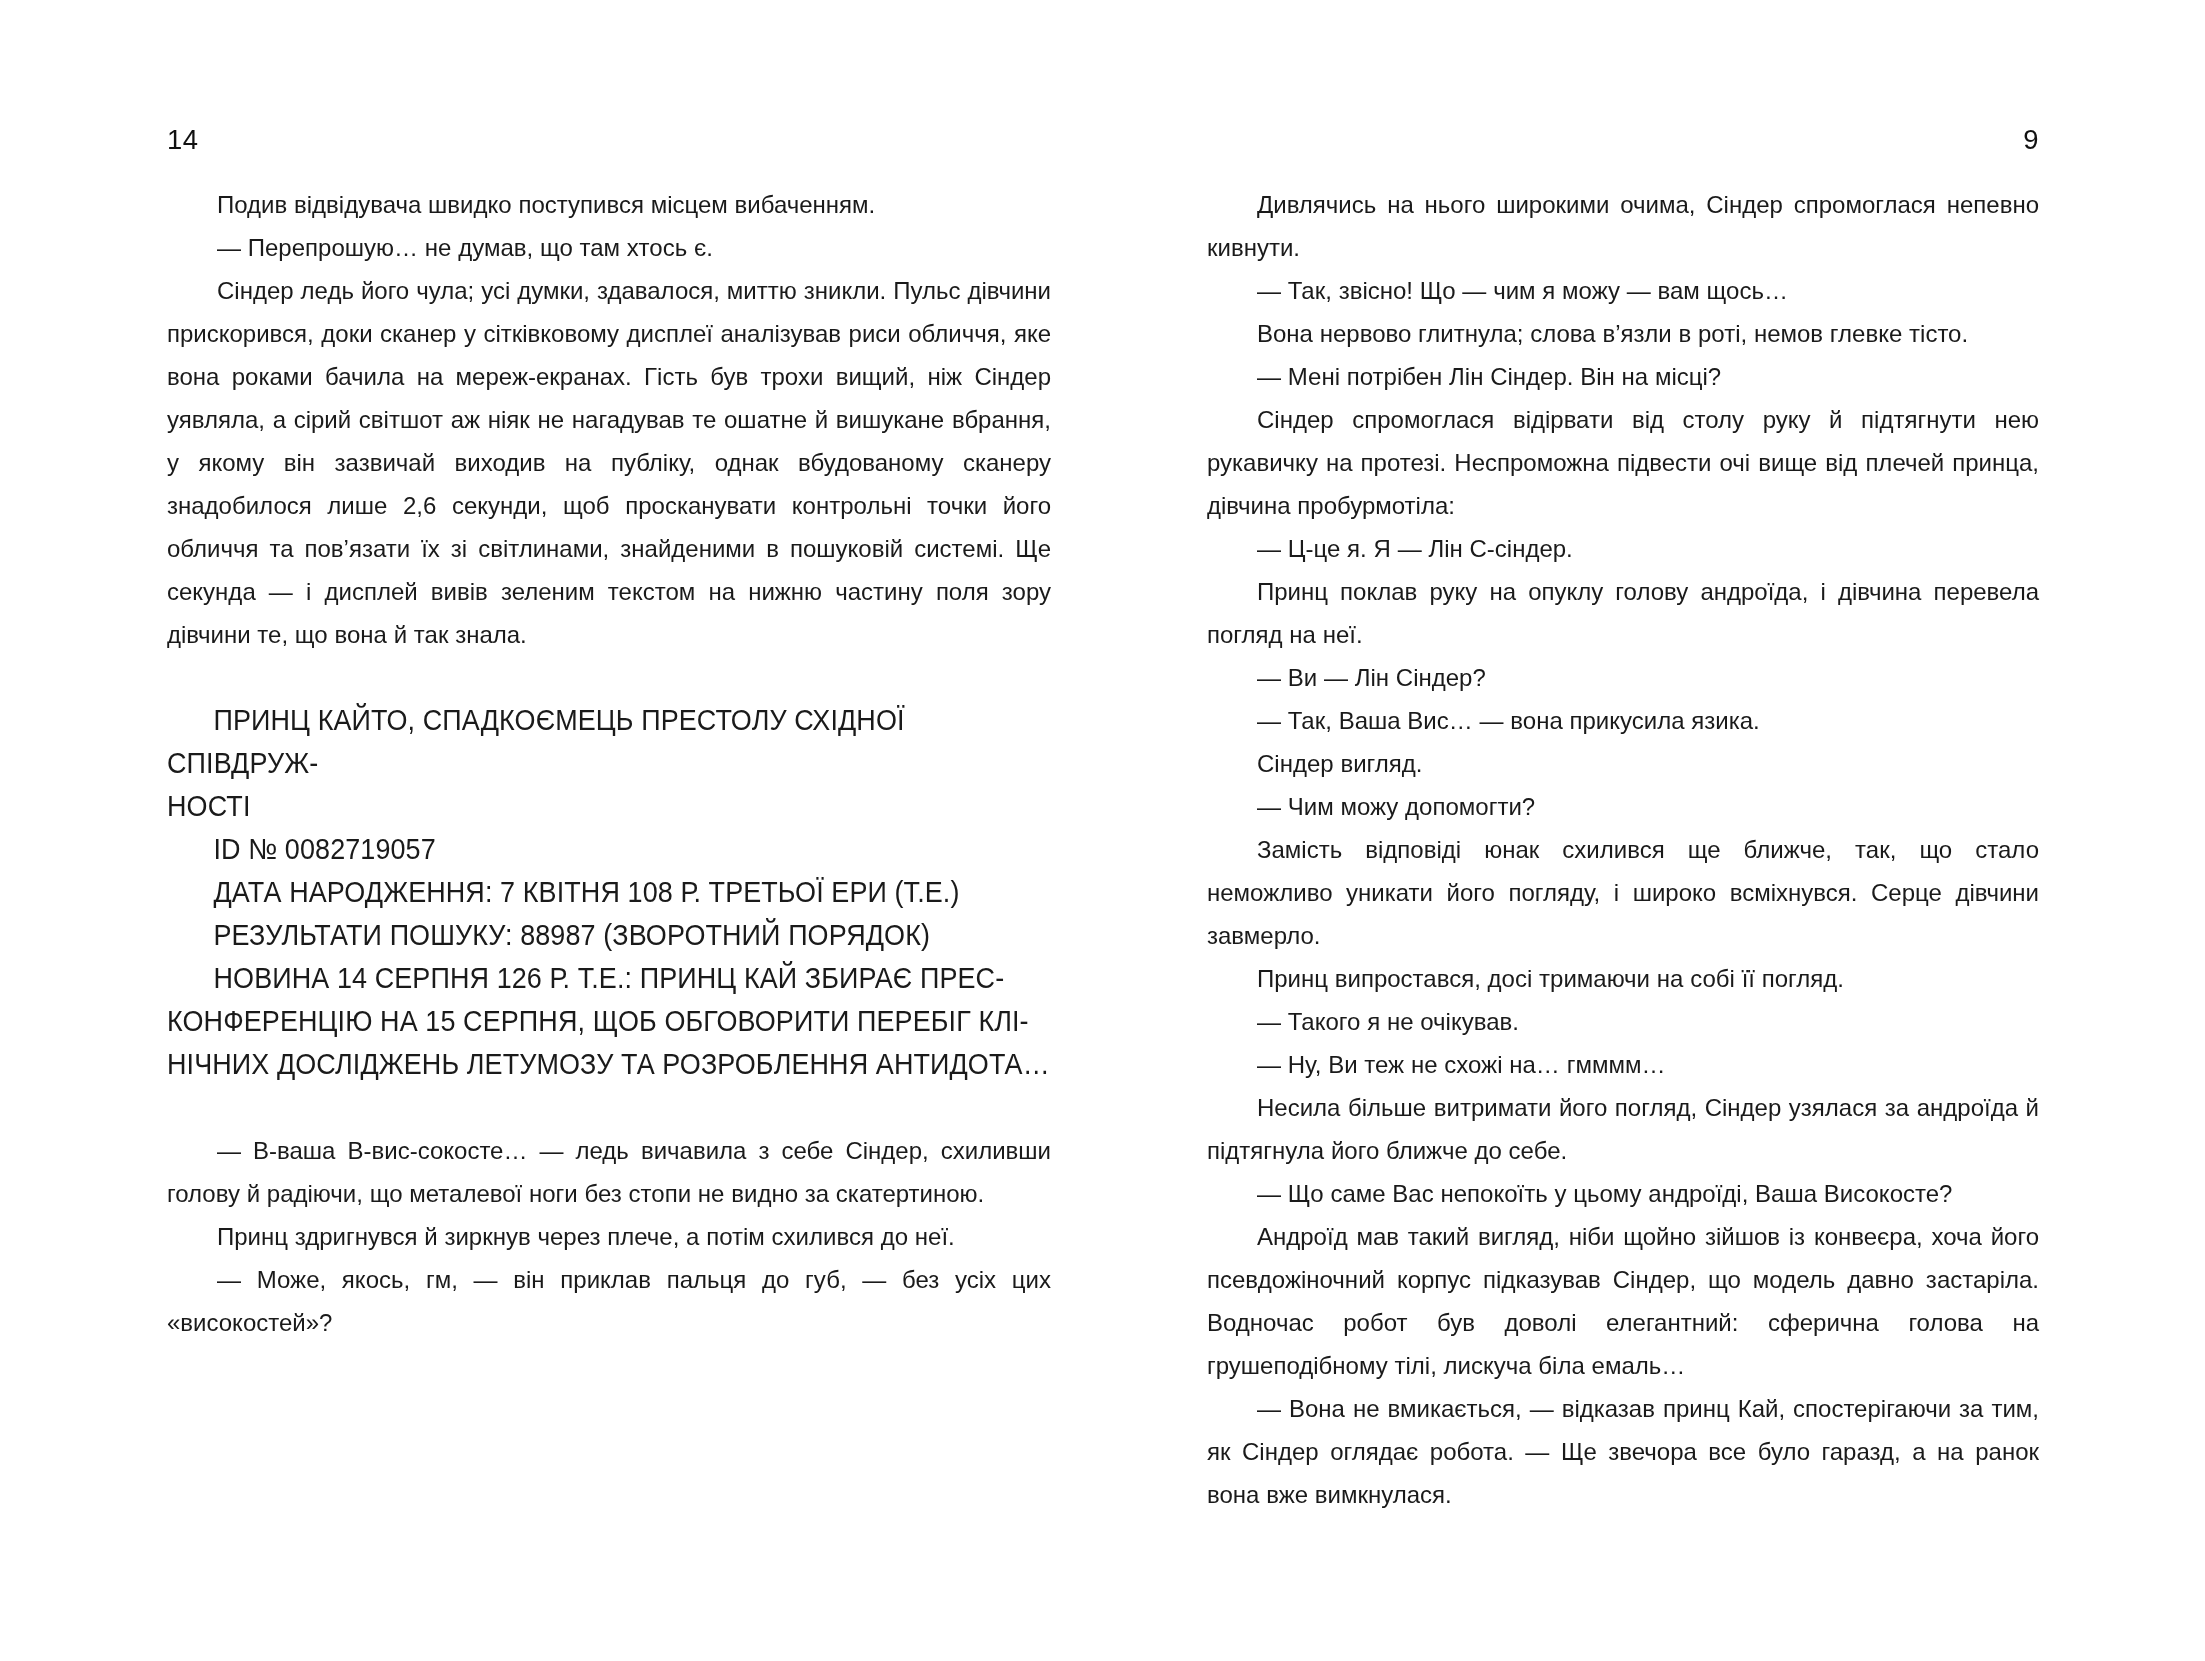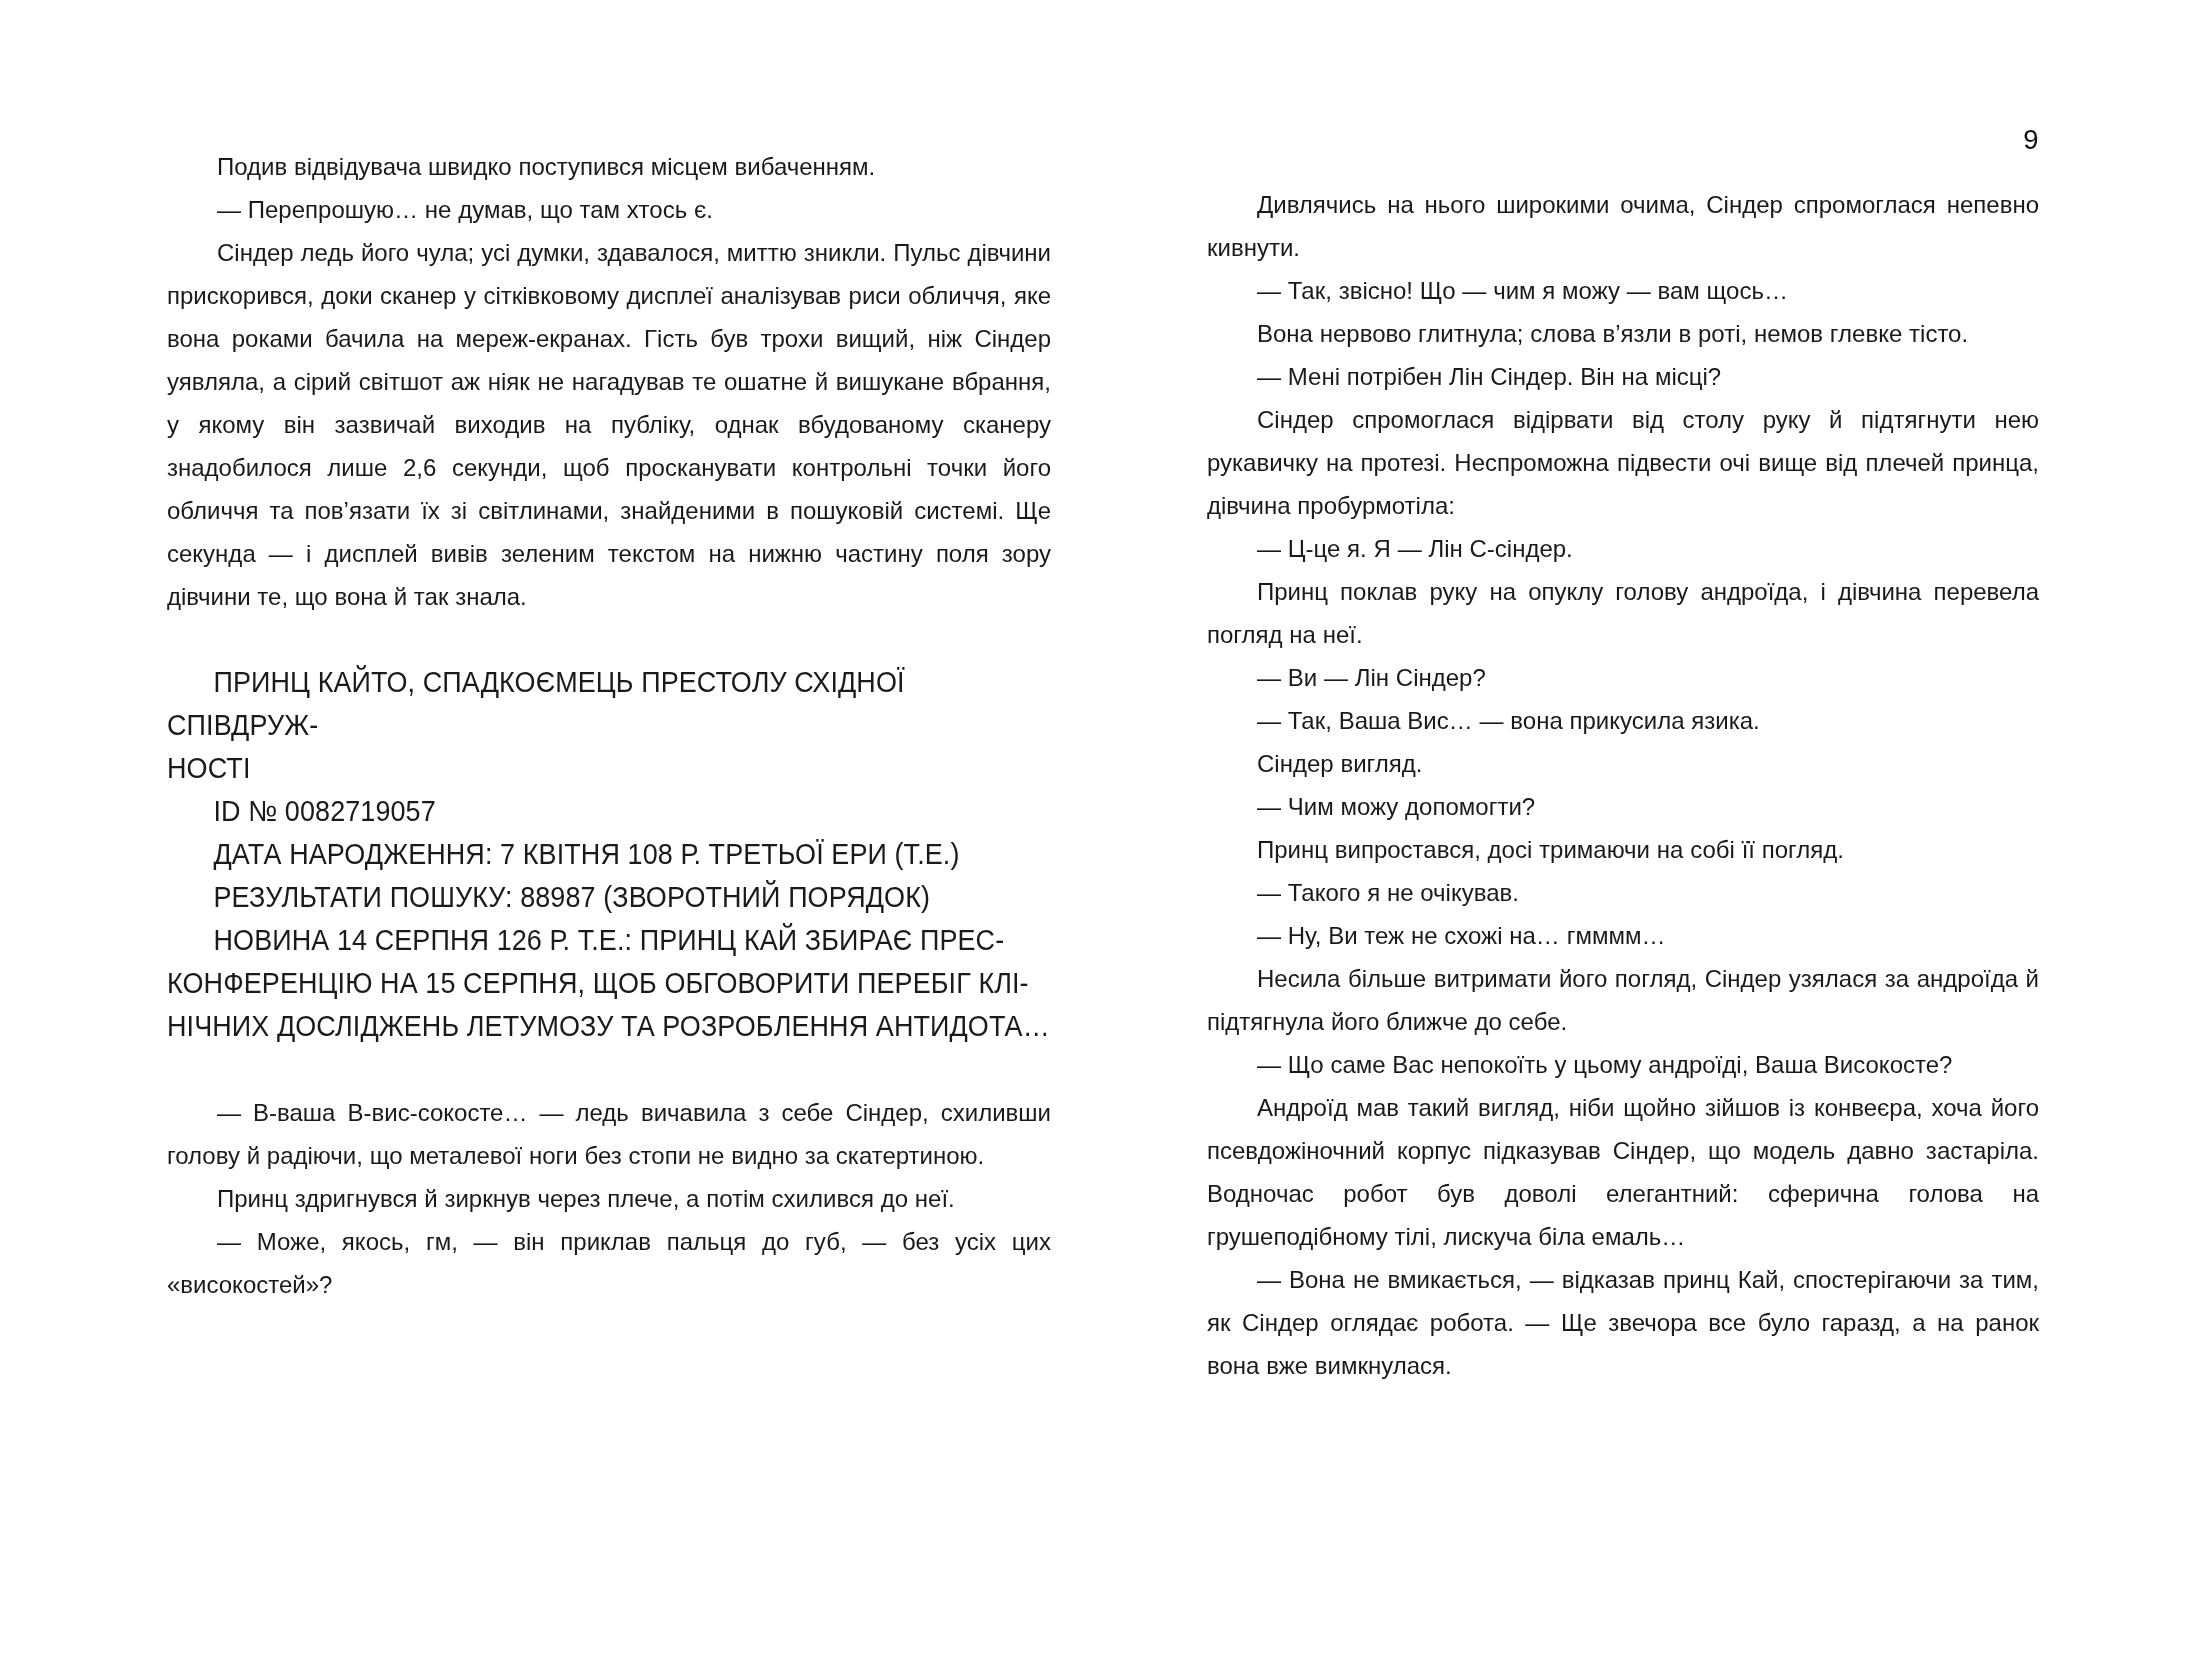--- a/index.html
+++ b/index.html
@@ -81,20 +81,21 @@
   .gap-before { margin-top: 43px; }
   .gap-after  { margin-bottom: 43px; }
 </style>
 </head>
 <body>
 
 <div class="spread">
 
   <div class="page page-left">
 
+    <div class="folio folio-left">14</div>
 
     <div class="col">
 
       <p class="body">Подив відвідувача швидко поступився місцем вибаченням.</p>
 
       <p class="body">— Перепрошую… не думав, що там хтось є.</p>
 
       <p class="body">Сіндер ледь його чула; усі думки, здавалося, миттю зникли. Пульс дівчини прискорився, доки сканер у сітківковому дисплеї аналізував риси обличчя, яке вона роками бачила на мереж-екранах. Гість був трохи вищий, ніж Сіндер уявляла, а сірий світшот аж ніяк не нагадував те ошатне й вишукане вбрання, у якому він зазвичай виходив на публіку, однак вбудованому сканеру знадобилося лише 2,6 секунди, щоб просканувати контрольні точки його обличчя та пов’язати їх зі світлинами, знайденими в пошуковій системі. Ще секунда — і дисплей вивів зеленим текстом на нижню частину поля зору дівчини те, що вона й так знала.</p>
 
       <div class="readout gap-before gap-after">
@@ -128,20 +129,21 @@
       <p class="body">— Так, звісно! Що — чим я можу — вам щось…</p>
       <p class="body">Вона нервово глитнула; слова в’язли в роті, немов глевке тісто.</p>
       <p class="body">— Мені потрібен Лін Сіндер. Він на місці?</p>
       <p class="body">Сіндер спромоглася відірвати від столу руку й підтягнути нею рукавичку на протезі. Неспроможна підвести очі вище від плечей принца, дівчина пробурмотіла:</p>
       <p class="body">— Ц-це я. Я — Лін С-сіндер.</p>
       <p class="body">Принц поклав руку на опуклу голову андроїда, і дівчина перевела погляд на неї.</p>
       <p class="body">— Ви — Лін Сіндер?</p>
       <p class="body">— Так, Ваша Вис… — вона прикусила язика.</p>
       <p class="body">Сіндер вигляд.</p>
       <p class="body">— Чим можу допомогти?</p>
+      <p class="body">Замість відповіді юнак схилився ще ближче, так, що стало неможливо уникати його погляду, і широко всміхнувся. Серце дівчини завмерло.</p>
       <p class="body">Принц випростався, досі тримаючи на собі її погляд.</p>
       <p class="body">— Такого я не очікував.</p>
       <p class="body">— Ну, Ви теж не схожі на… гмммм…</p>
       <p class="body">Несила більше витримати його погляд, Сіндер узялася за андроїда й підтягнула його ближче до себе.</p>
       <p class="body">— Що саме Вас непокоїть у цьому андроїді, Ваша Високосте?</p>
       <p class="body">Андроїд мав такий вигляд, ніби щойно зійшов із конвеєра, хоча його псевдожіночний корпус підказував Сіндер, що модель давно застаріла. Водночас робот був доволі елегантний: сферична голова на грушеподібному тілі, лискуча біла емаль…</p>
       <p class="body">— Вона не вмикається, — відказав принц Кай, спостерігаючи за тим, як Сіндер оглядає робота. — Ще звечора все було гаразд, а на ранок вона вже вимкнулася.</p>
 
     </div>
   </div>

